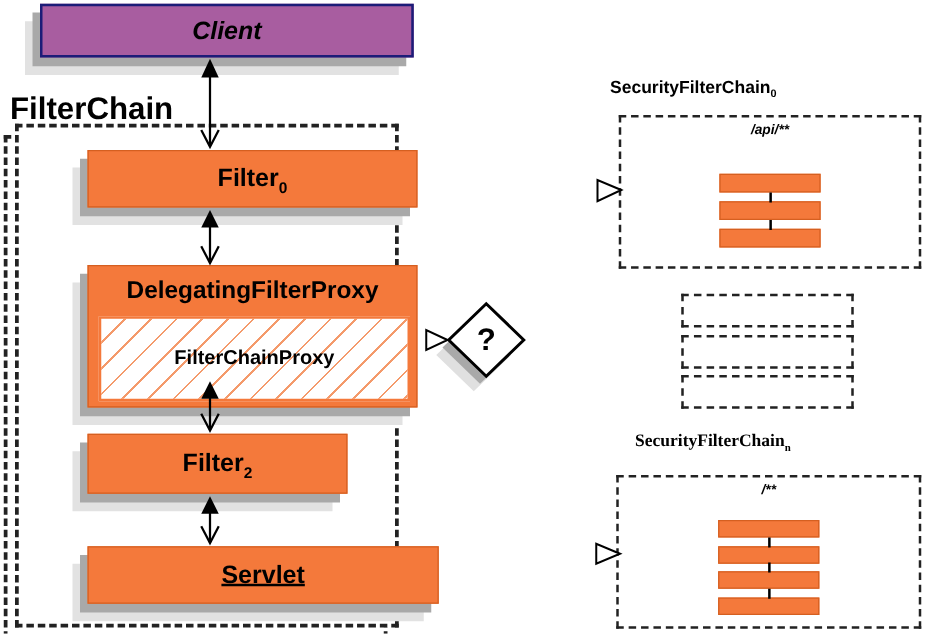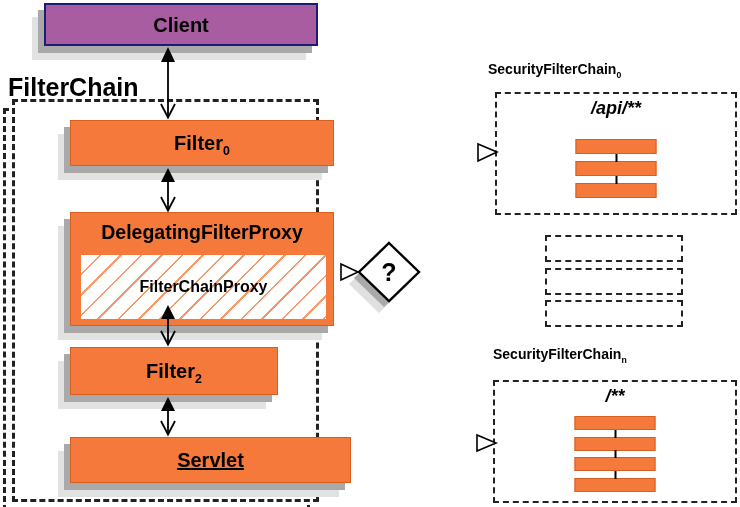--- a/index.html
+++ b/index.html
@@ -12,47 +12,47 @@
   .shadow2{box-shadow:-6px 7px 0 #a9a9a9,-12px 14px 0 #e2e2e2;}
   .box{
     position:absolute;box-sizing:border-box;display:flex;
     align-items:center;justify-content:center;
     font-weight:bold;font-size:20px;line-height:1;
   }
   .box sub{font-size:0.62em;line-height:0;}
   .purple{background:#a85da0;border:2px solid #1c1c78;}
   .orange{background:#f4793b;border:1px solid #d55f20;margin-left:34px;}
 
-  .client{left:44px;top:3px;width:274px;height:43px;}
+  .client{left:32px;top:3px;width:299px;height:43px;font-style:italic;}
   .fc-back{left:3px;top:108px;width:307px;height:403px;border:3px dashed #222;}
   .fc-container{left:12px;top:99px;width:307px;height:403px;border:3px dashed #222;background:#fff;}
   .fc-title{left:8px;top:73px;font-size:25px;font-weight:bold;}
 
   .filter0{left:36px;top:120px;width:264px;height:46px;}
   .dfp{left:36px;top:212px;width:264px;height:114px;flex-direction:column;justify-content:flex-start;}
   .dfp-label{height:40px;display:flex;align-items:center;font-size:19.5px;font-weight:bold;}
   .fcp{
     position:absolute;left:8px;right:5px;top:40px;bottom:4px;box-sizing:border-box;
     background:#fff;border:2px solid #f4793b;
     background-image:repeating-linear-gradient(135deg,rgba(0,0,0,0) 0 13px,#f49a6b 13px 14.5px);
     display:flex;align-items:center;justify-content:center;font-size:16px;font-weight:bold;
   }
   .filter2{left:36px;top:347px;width:208px;height:48px;}
   .servlet{left:36px;top:437px;width:281px;height:46px;text-decoration:underline;}
 
   .sfc-title{position:absolute;font-size:14px;font-weight:bold;line-height:1;}
   .sfc-title sub{font-size:0.62em;line-height:0;}
   .t0{left:488px;top:62px;}
-  .tn{left:493px;top:347px;}
+  .tn{left:508px;top:347px;font-family:Liberation Serif, serif;}
   .sfc-box{position:absolute;box-sizing:border-box;border:2px dashed #222;}
   .sfc0{left:495px;top:92px;width:242px;height:123px;}
   .sfcn{left:493px;top:380px;width:244px;height:123px;}
   .pattern{
     position:absolute;left:0;width:100%;top:4px;text-align:center;
-    font-style:italic;font-weight:bold;font-size:18px;
+    font-style:italic;font-weight:bold;font-size:11px;
   }
   .bars{position:absolute;left:50%;transform:translateX(-50%);display:flex;flex-direction:column;}
   .bars0{top:45px;gap:7px;}
   .barsn{top:34px;gap:6.5px;}
   .bar{width:81px;background:#f4793b;border:1px solid #d55f20;box-sizing:border-box;position:relative;}
   .bars0 .bar{height:15px;}
   .barsn .bar{height:14px;}
   .bar + .bar::before{
     content:"";position:absolute;left:50%;transform:translateX(-50%);
     top:-8px;width:2px;height:8px;background:#000;

